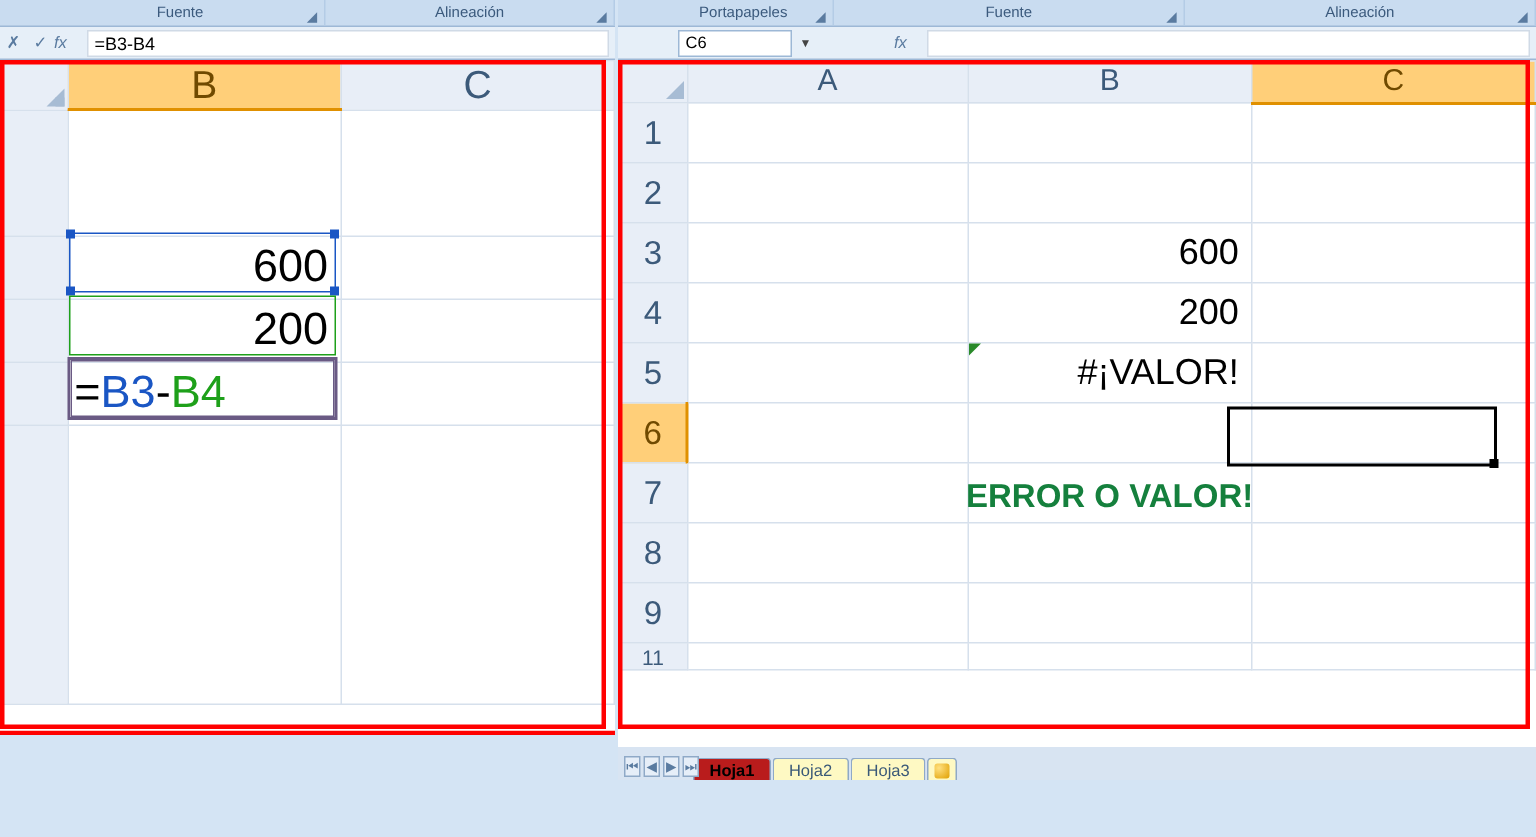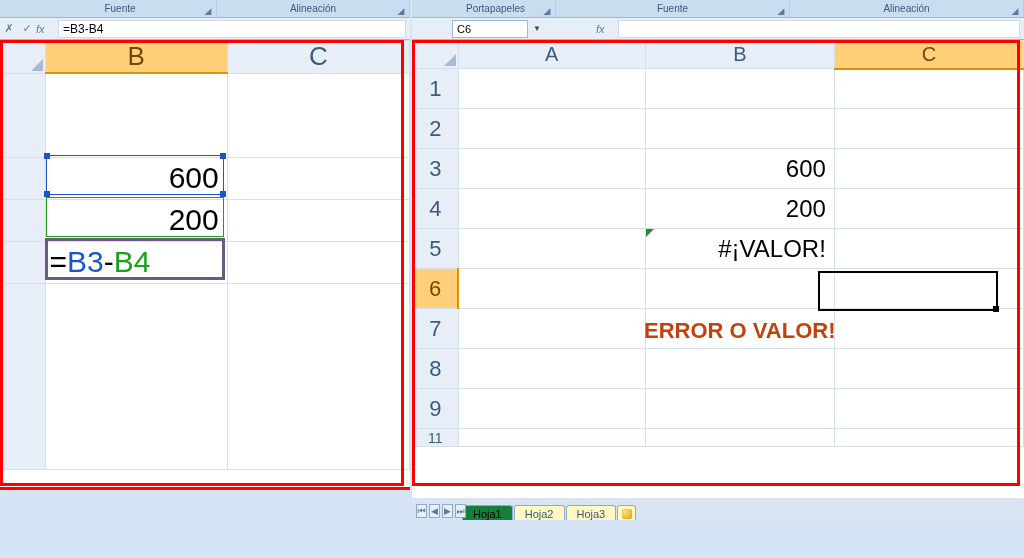--- a/index.html
+++ b/index.html
@@ -236,21 +236,21 @@
   }
   .active-cell::after{
     content:"";
     position:absolute;
     right:-3px;bottom:-3px;
     width:6px;height:6px;background:#000;
   }
 
   .overlay-text {
     position: absolute;
-    color: #c2410c;
+    color: #15803d;
     font-weight: bold;
     font-size: 22px;
     z-index: 30;
   }
 
   .err-tick {
     position:absolute;
     width:0;height:0;
     border-top:8px solid #2a8a2a;
     border-right:8px solid transparent;
@@ -287,22 +287,22 @@
   .tab{
     padding:2px 10px 0 10px;
     background:#fef9c3;
     border:1px solid #8fa9c7;
     border-bottom:none;
     border-radius:3px 3px 0 0;
     margin-right:1px;
     color:#3a5978;
   }
   .tab.active{
-    background:#15803d;
-    font-weight:normal;
+    background:#b91c1c;
+    font-weight:bold;
     color:#000;
   }
   .tab.add{
     padding:2px 4px 0 4px;
     position:relative;
   }
   .tab.add::after{
     content:"";
     position:absolute;
     left:4px;top:3px;

